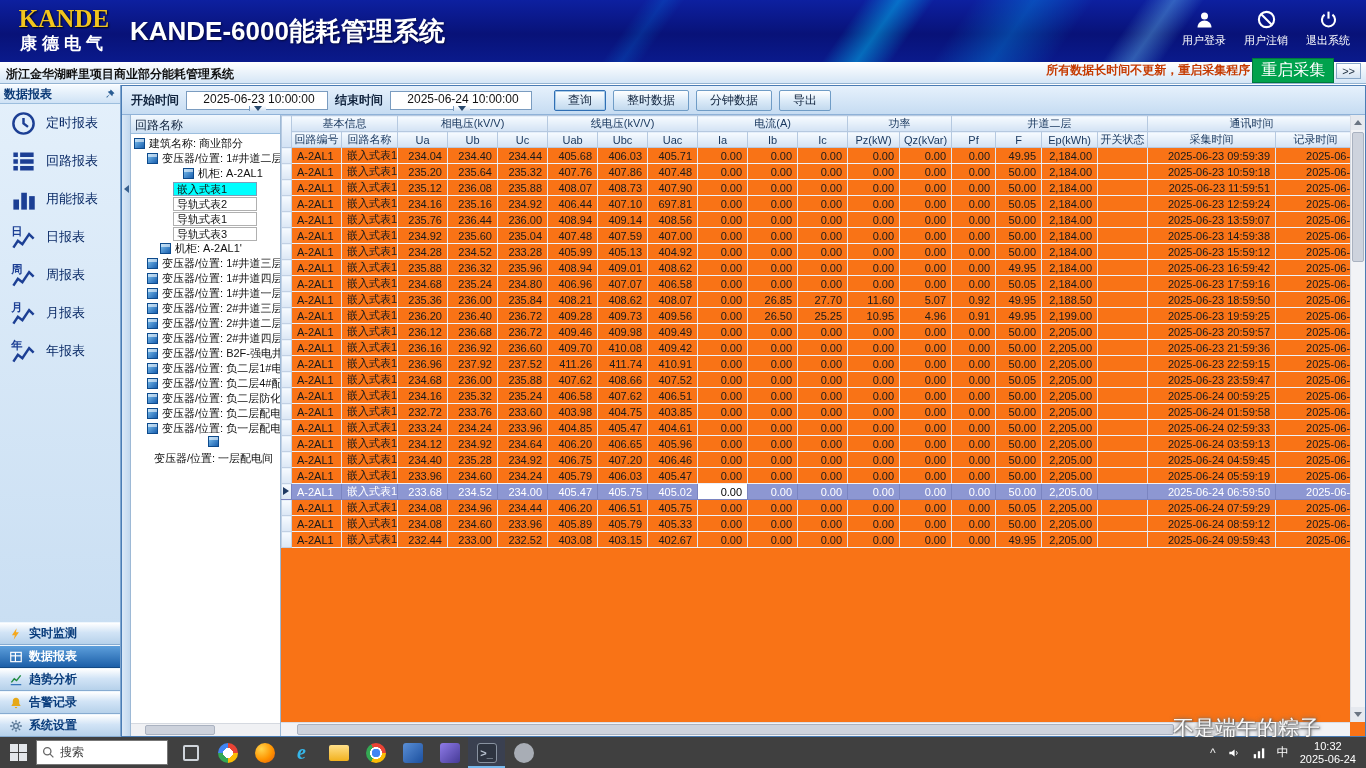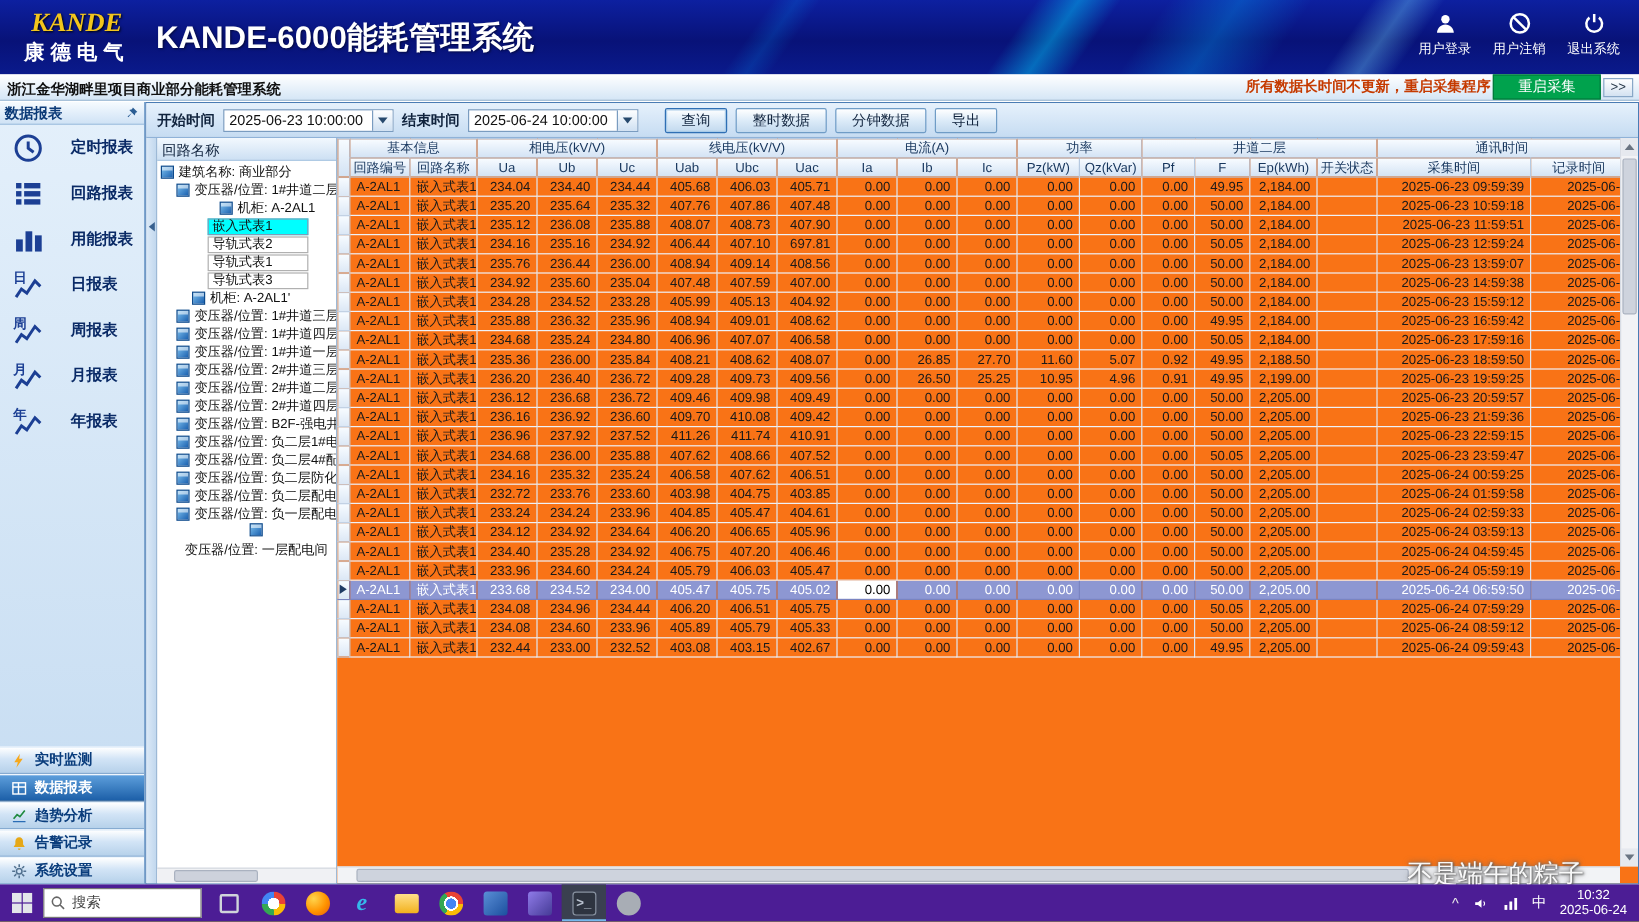--- a/index.html
+++ b/index.html
@@ -9,60 +9,60 @@
 
   
   .topbar { position:absolute; top:0; left:0; right:0; height:62px;
     background:linear-gradient(180deg,#0d20a0 0%,#081278 55%,#0a1a8c 100%); color:#fff; overflow:hidden; z-index:3; }
   .streak { position:absolute; top:-10px; height:90px; transform:skewX(-35deg); pointer-events:none; }
   .streak.s1 { left:840px; width:70px; background:linear-gradient(90deg,transparent,rgba(0,210,255,.45),transparent); }
   .streak.s2 { left:950px; width:120px; background:linear-gradient(90deg,transparent,rgba(0,180,255,.3),transparent); }
   .streak.s3 { left:1120px; width:60px; background:linear-gradient(90deg,transparent,rgba(120,220,255,.35),transparent); }
   .streak.s4 { left:620px; width:40px; background:linear-gradient(90deg,transparent,rgba(0,160,255,.18),transparent); }
   .logo { position:absolute; left:8px; top:5px; width:112px; height:52px; text-align:center; }
-  .logo-en { font-family:"Liberation Serif","DejaVu Serif",serif; font-style:italic; font-weight:bold; font-size:22px; line-height:27px; color:#f2c51d; text-shadow:1px 1px 2px #000; }
+  .logo-en { font-family:"Liberation Serif","DejaVu Serif",serif; font-weight:bold; font-size:25px; line-height:27px; color:#f2c51d; text-shadow:1px 1px 2px #000; }
   .logo-cn { font-size:17px; font-weight:bold; letter-spacing:5px; color:#fff; }
   .app-title { position:absolute; left:130px; top:0; height:62px; line-height:62px; font-size:26px; font-weight:bold; color:#fff; text-shadow:1px 1px 2px rgba(0,0,0,.5); }
   .header-actions { position:absolute; right:16px; top:9px; display:flex; gap:18px; }
   .h-action { display:flex; flex-direction:column; align-items:center; gap:3px; cursor:pointer; }
   .h-icon svg { width:21px; height:21px; display:block; }
   .h-label { font-size:11px; color:#fff; white-space:nowrap; }
 
   
   .subbar { position:absolute; top:62px; left:0; right:0; height:22px;
     background:linear-gradient(180deg,#ffffff,#dcea f8 60%,#cfe2f4); background:linear-gradient(180deg,#ffffff,#d5e6f6); border-bottom:1px solid #93b3d2; display:flex; align-items:flex-end; z-index:3; }
   .project-title { font-size:12px; font-weight:bold; color:#101010; padding-left:6px; }
   .subbar-right { margin-left:auto; display:flex; align-items:center; gap:2px; padding-right:5px; }
   .warning { font-size:12px; font-weight:bold; }
-  .restart-btn { font-size:12px; color:#fff; border:1px solid #00793c; padding:1px 20px; cursor:pointer; font-family:inherit; }
+  .restart-btn { font-size:16px; color:#fff; border:1px solid #00793c; padding:1px 8px; cursor:pointer; font-family:inherit; }
   .more-btn { font-size:11px; background:linear-gradient(#ffffff,#d4e2f1); border:1px solid #88a7c7; padding:1px 5px; cursor:pointer; color:#234; font-family:inherit; }
 
   
   .sidebar { position:absolute; top:85px; left:0; width:121px; bottom:31px;
     background:linear-gradient(180deg,#e4f0fb,#c4dbf1); border-right:1px solid #7fa6cf; z-index:2; }
   .sidebar-header { height:19px; background:linear-gradient(180deg,#f6fbff,#cfe2f5); border-bottom:1px solid #9cbede;
     display:flex; align-items:center; font-size:12px; font-weight:bold; color:#0b3a77; padding:0 4px; }
   .pin { margin-left:auto; cursor:pointer; }
   .pin svg { width:12px; height:12px; display:block; }
   .side-item { height:38px; display:flex; align-items:center; gap:9px; padding-left:10px; cursor:pointer; }
   .side-icon svg { width:27px; height:27px; display:block; }
-  .side-label { font-size:13px; font-weight:bold; color:#0a2a66;margin-left:13px; }
+  .side-label { font-size:13px; font-weight:normal; color:#0a2a66; }
   .sidebar-bottom { position:absolute; bottom:0; left:0; right:0; }
   .bottom-item { height:23px; display:flex; align-items:center; gap:6px; padding-left:9px;
     background:linear-gradient(180deg,#ffffff,#d2e4f6 45%,#b6d1ea); border-top:1px solid #eef6fd; border-bottom:1px solid #86abd1;
     font-size:12px; font-weight:bold; color:#0a3d7c; cursor:pointer; }
   .bottom-item .bi-icon svg { width:14px; height:14px; display:block; }
   .bottom-item.active { background:linear-gradient(180deg,#5d9fdc,#1c5fa8); color:#fff; border-bottom:1px solid #134a85; }
 
   
   .main { position:absolute; top:85px; left:121px; right:0; bottom:31px; border:1px solid #4a7cb4; background:#fff; z-index:1; }
   .toolbar { height:29px; background:linear-gradient(180deg,#e6f1fc,#c6dcf2); border-bottom:1px solid #8fb2d8;
     display:flex; align-items:center; gap:7px; padding-left:9px; font-size:12px; }
   .tb-label { font-weight:bold; color:#10233d; }
-  .combo { width:142px; height:19px; background:#fff; border:1px solid #7a9cc0; display:flex; align-items:center; cursor:pointer; }
+  .combo { width:142px; height:19px; background:#fff; border:1px solid #7a9cc0; display:flex; align-items:center; cursor:pointer;flex-direction:column; }
   .combo-value { flex:1; padding-left:4px; font-size:12px; color:#111; white-space:nowrap; }
   .combo-arrow { width:17px; height:17px; background:linear-gradient(#fdfeff,#cfe0f2); border-left:1px solid #7a9cc0;
     display:flex; align-items:center; justify-content:center; }
   .combo-arrow i { width:0; height:0; border-left:4px solid transparent; border-right:4px solid transparent; border-top:5px solid #27496d; }
   .tb-btn { height:21px; padding:0 13px; font-size:12px; color:#10233d; cursor:pointer; font-family:inherit;
     background:linear-gradient(180deg,#ffffff,#dcebf8 50%,#c2d9ee); border:1px solid #6f9cc6; border-radius:2px; }
   .tb-btn.primary { border:1px solid #2f6fb4; box-shadow:0 0 0 1px #a9cbe8 inset; }
   #toolbar-buttons { display:contents; }
 
   .workspace { position:absolute; top:29px; left:0; right:0; bottom:0; display:flex; }
@@ -103,21 +103,21 @@
   .vbtn.down i { border-top:5px solid #6a7482; }
   .vthumb { position:absolute; top:17px; left:1px; right:1px; height:130px; background:#ced3dd; border:1px solid #aab2c0; border-radius:2px; }
   .hscroll { position:absolute; left:0; right:15px; bottom:0; height:14px; background:#f2f3f6; border-top:1px solid #d8dce4; }
   .hthumb { position:absolute; left:16px; top:1px; width:82%; height:11px; background:#ced3dd; border:1px solid #aab2c0; border-radius:2px; }
 
   
   .watermark { position:absolute; right:46px; bottom:26px; font-size:21px; color:rgba(255,255,255,.95);
     text-shadow:0 0 2px #777, 0 0 5px #666, 1px 1px 2px #555; z-index:8; pointer-events:none; }
 
   
-  .taskbar { position:absolute; left:0; right:0; bottom:0; height:31px; background:#4c1d95; display:flex; align-items:center; z-index:9; }
+  .taskbar { position:absolute; left:0; right:0; bottom:0; height:31px; background:#404040; display:flex; align-items:center; z-index:9; }
   .start-btn { width:36px; height:31px; display:flex; align-items:center; justify-content:center; cursor:pointer; }
   .start-btn svg { width:17px; height:17px; }
   .search-box { width:132px; height:25px; background:#fff; border:1px solid #777; display:flex; align-items:center; gap:5px; padding-left:5px; cursor:text; }
   .search-box svg { width:13px; height:13px; }
   .search-text { font-size:12px; color:#444; }
   .task-icons { display:flex; align-items:center; height:100%; margin-left:4px; }
   .ticon { width:37px; height:31px; display:flex; align-items:center; justify-content:center; cursor:pointer; }
   .ticon.active { background:#3a4050; box-shadow:inset 0 -2px 0 #76b9ed; }
   .ic { width:20px; height:20px; border-radius:3px; display:flex; align-items:center; justify-content:center; }
   .ic-search-tool { border-radius:50%; background:radial-gradient(circle,#ffffff 0 34%,transparent 35%),conic-gradient(#e94335 0 90deg,#fbbc05 90deg 180deg,#34a853 180deg 270deg,#4285f4 270deg 360deg); }

